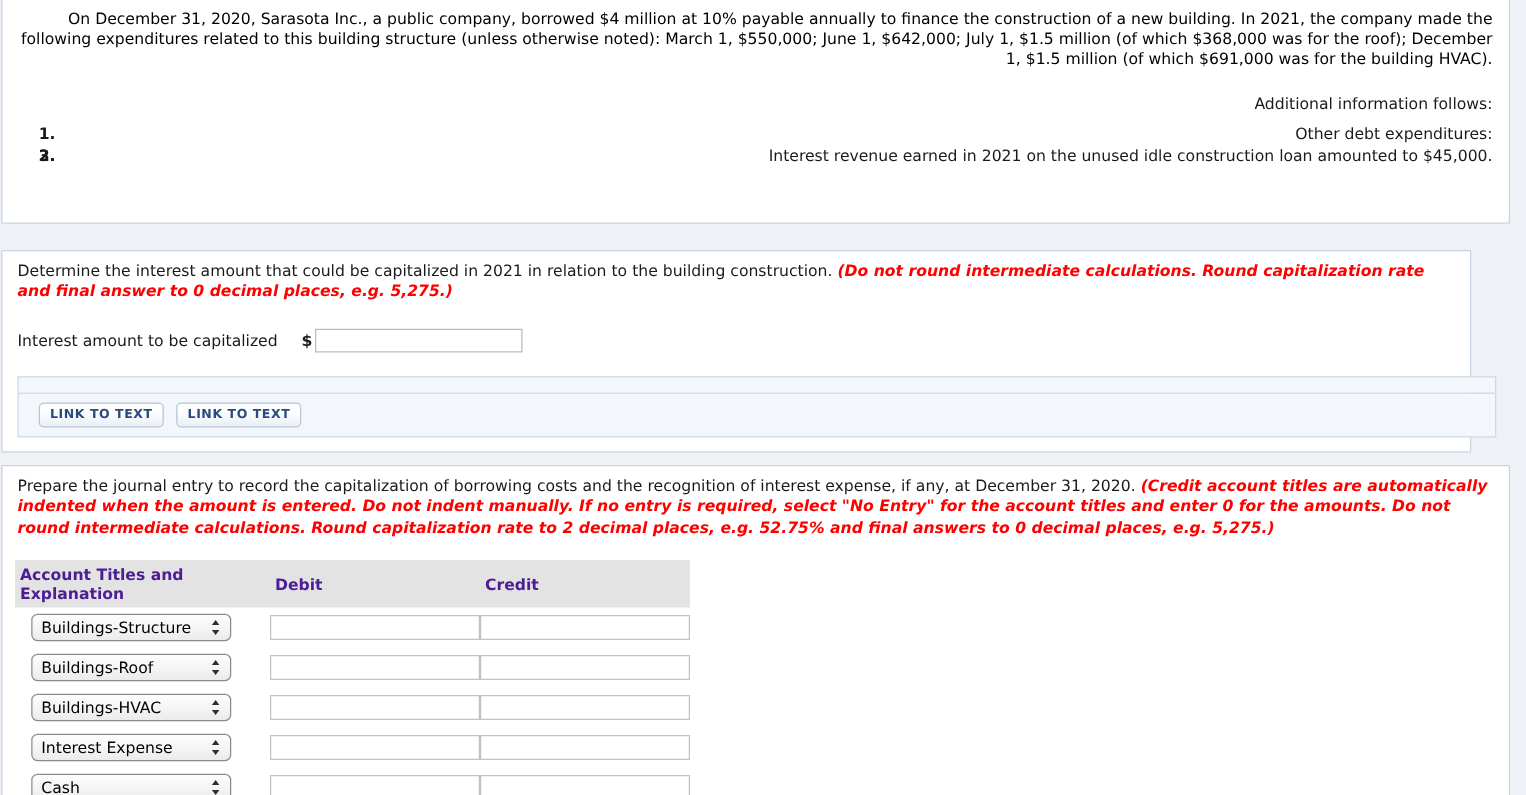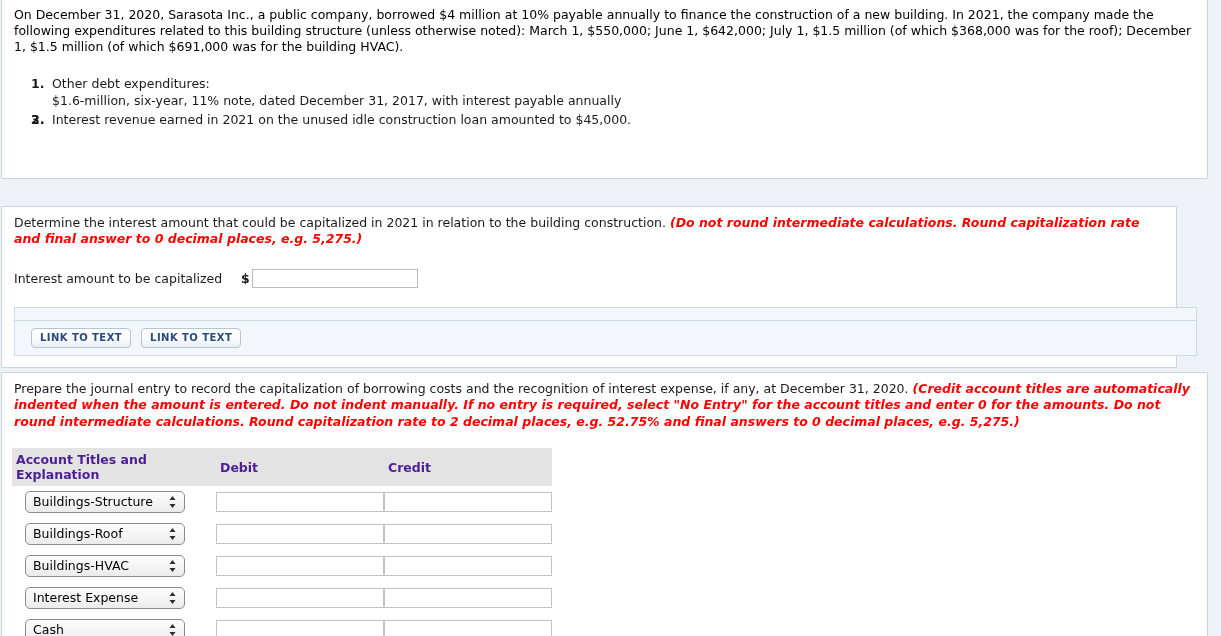--- a/index.html
+++ b/index.html
@@ -21,22 +21,22 @@
   }
 
   
   .panel {
     position: absolute;
     left: 1px;
     background: #ffffff;
     border: 1px solid #c9d4e2;
     border-radius: 1px;
   }
-  #panel-problem { top: -1px;  width: 1207px; height: 180px; }
-  #panel-part-a  { top: 206px; width: 1176px; height: 162px; }
+  #panel-problem { top: -1px;  width: 1207px; height: 180px; text-align: right; }
+  #panel-part-a  { top: 200px; width: 1176px; height: 162px; }
   #panel-part-b  { top: 372px; width: 1207px; height: 270px; }
 
   
   .prompt {
     padding: 7px 13px 0 12px;
     line-height: 1.28;
     font-size: 12.5px;
     color: #000;
   }
   .prompt p { margin: 0 0 0 0; }
@@ -207,26 +207,26 @@
 <body>
 
 <div class="page">
 
   <div class="panel" id="panel-problem">
     <div class="prompt">
       <p>On December 31, 2020, Sarasota Inc., a public company, borrowed $4 million at 10% payable annually to finance the construction of a new building. In 2021, the company made the following expenditures related to this building structure (unless otherwise noted): March 1, $550,000; June 1, $642,000; July 1, $1.5 million (of which $368,000 was for the roof); December 1, $1.5 million (of which $691,000 was for the building HVAC).</p>
     </div>
 
     <div class="addl">
+      <div>Additional information follows:</div>
 
       <ol class="info">
         <li>
           <span class="num">1.</span>
           <span>Other debt expenditures:</span>
-          <span class="sub">$1.6-million, six-year, 11% note, dated December 31, 2017, with interest payable annually</span>
         </li>
         <li>
           <span class="num">2.</span>
         </li>
         <li>
           <span class="num">3.</span>
           <span>Interest revenue earned in 2021 on the unused idle construction loan amounted to $45,000.</span>
         </li>
       </ol>
     </div>

